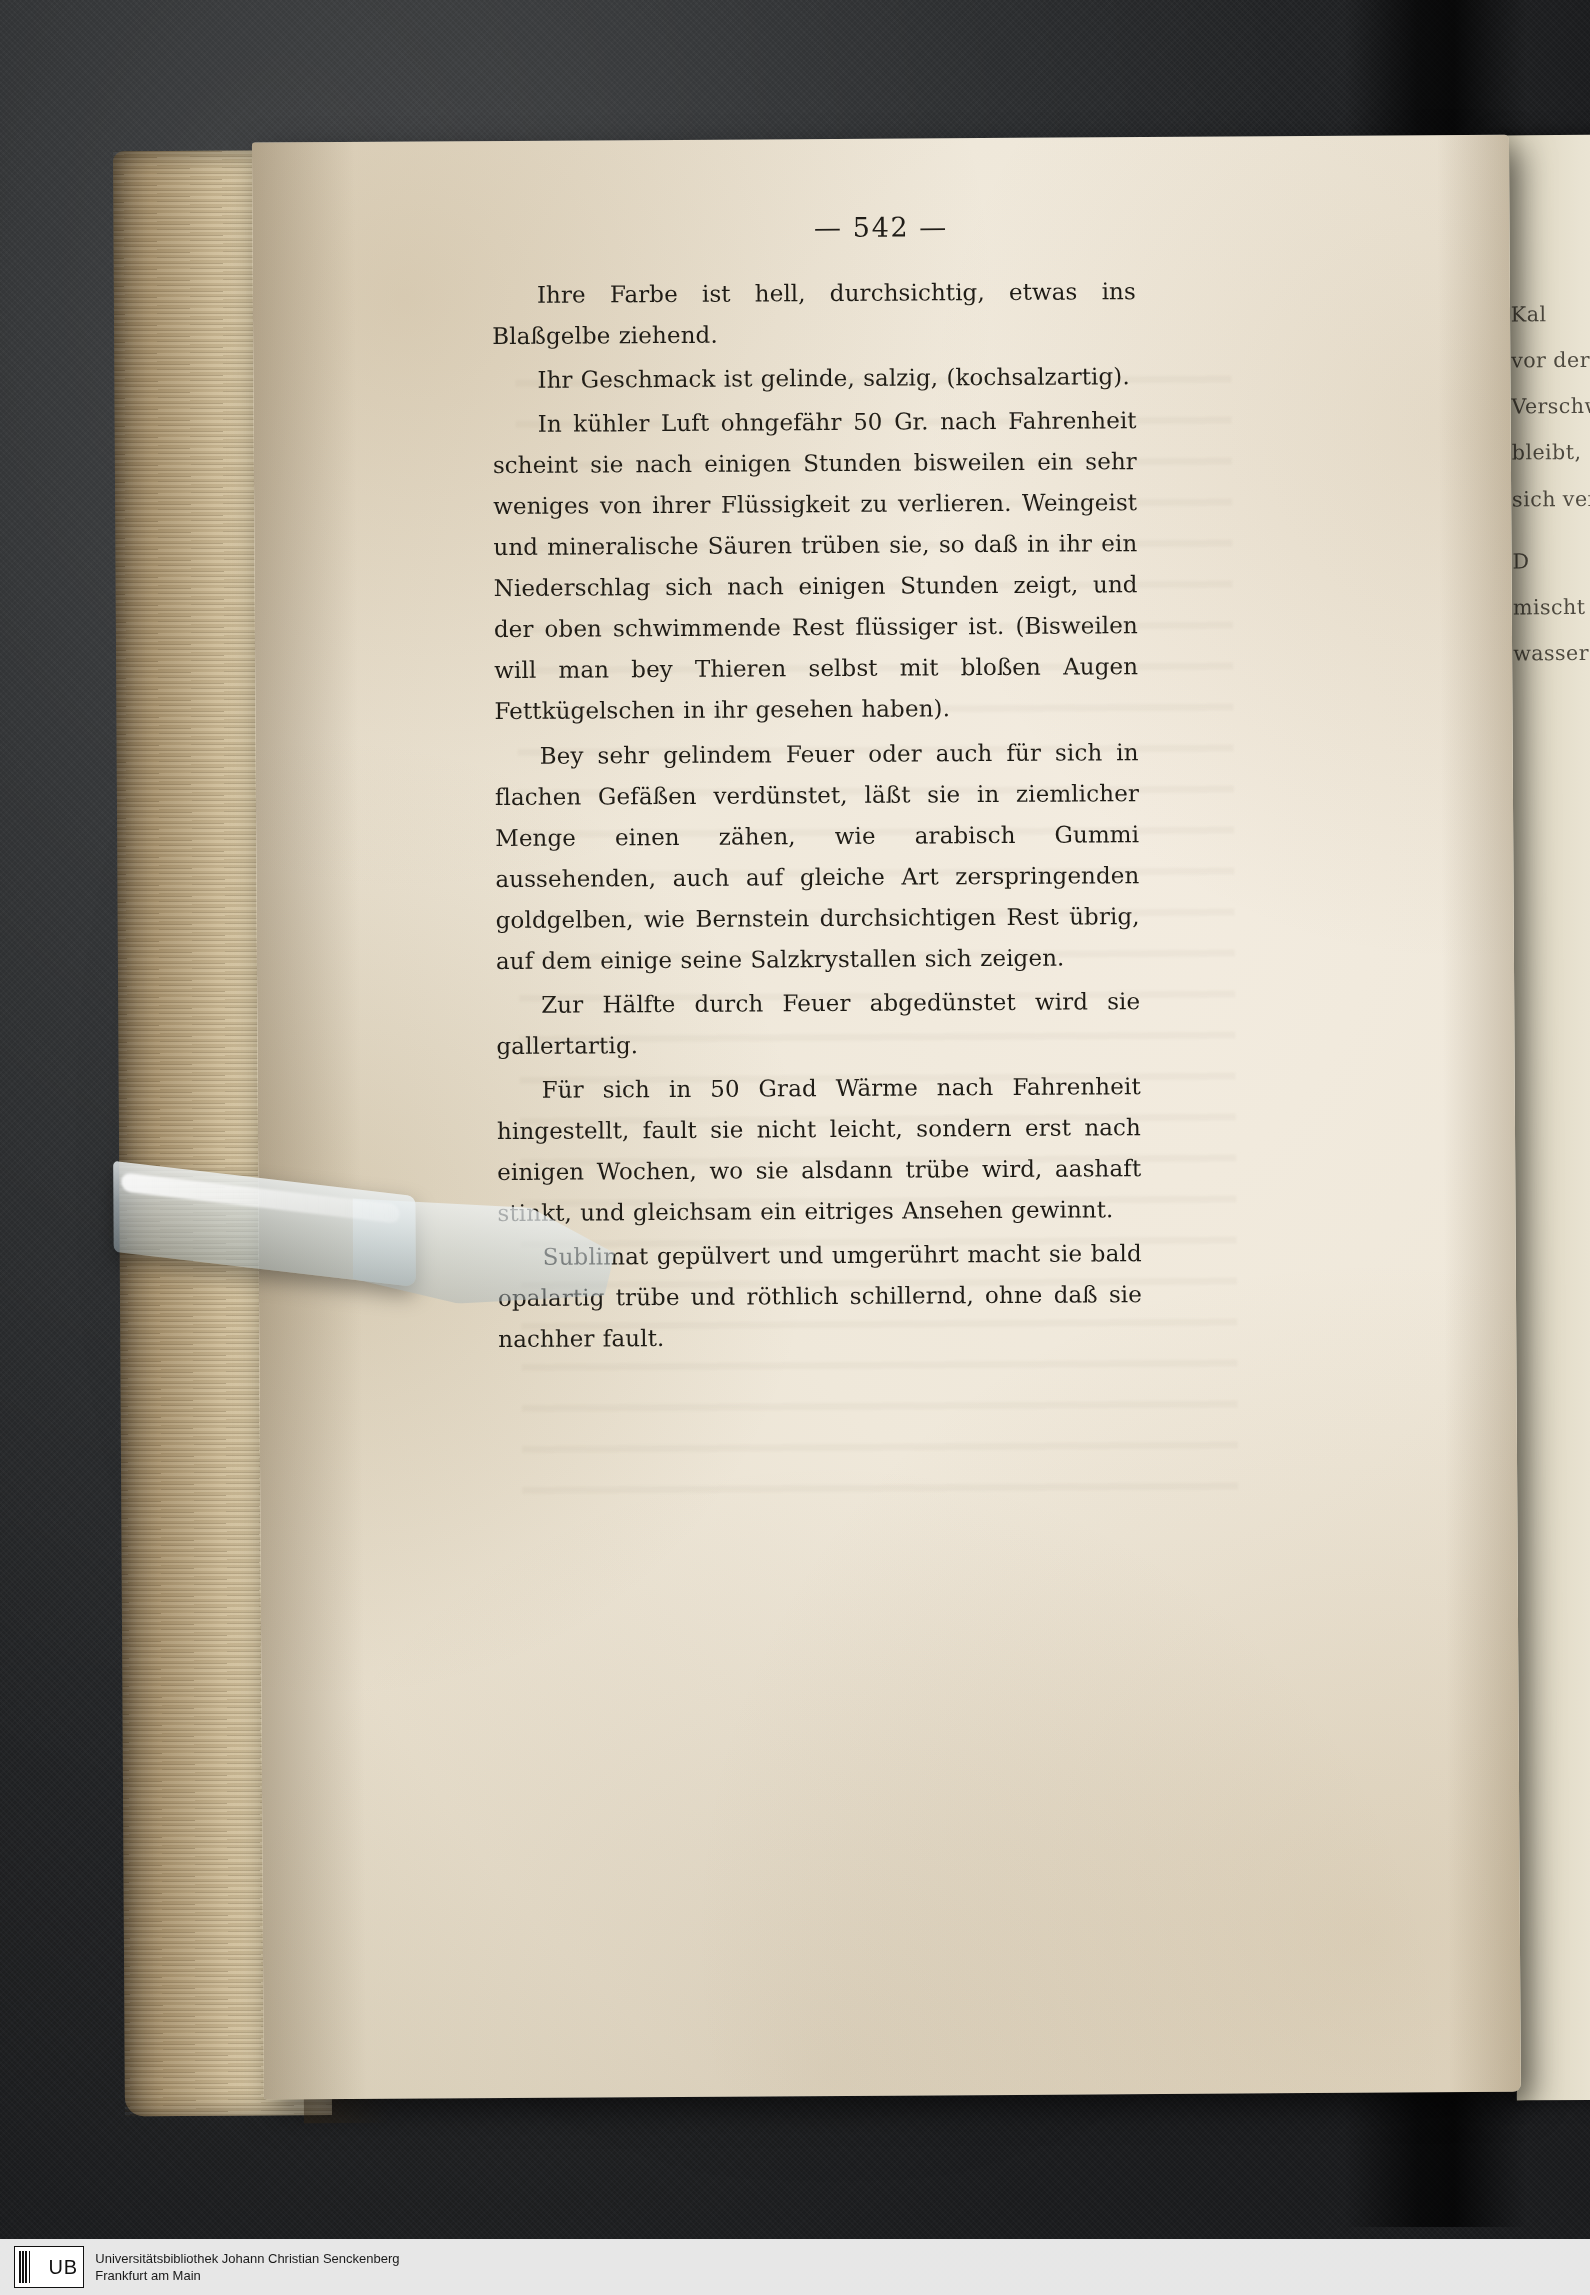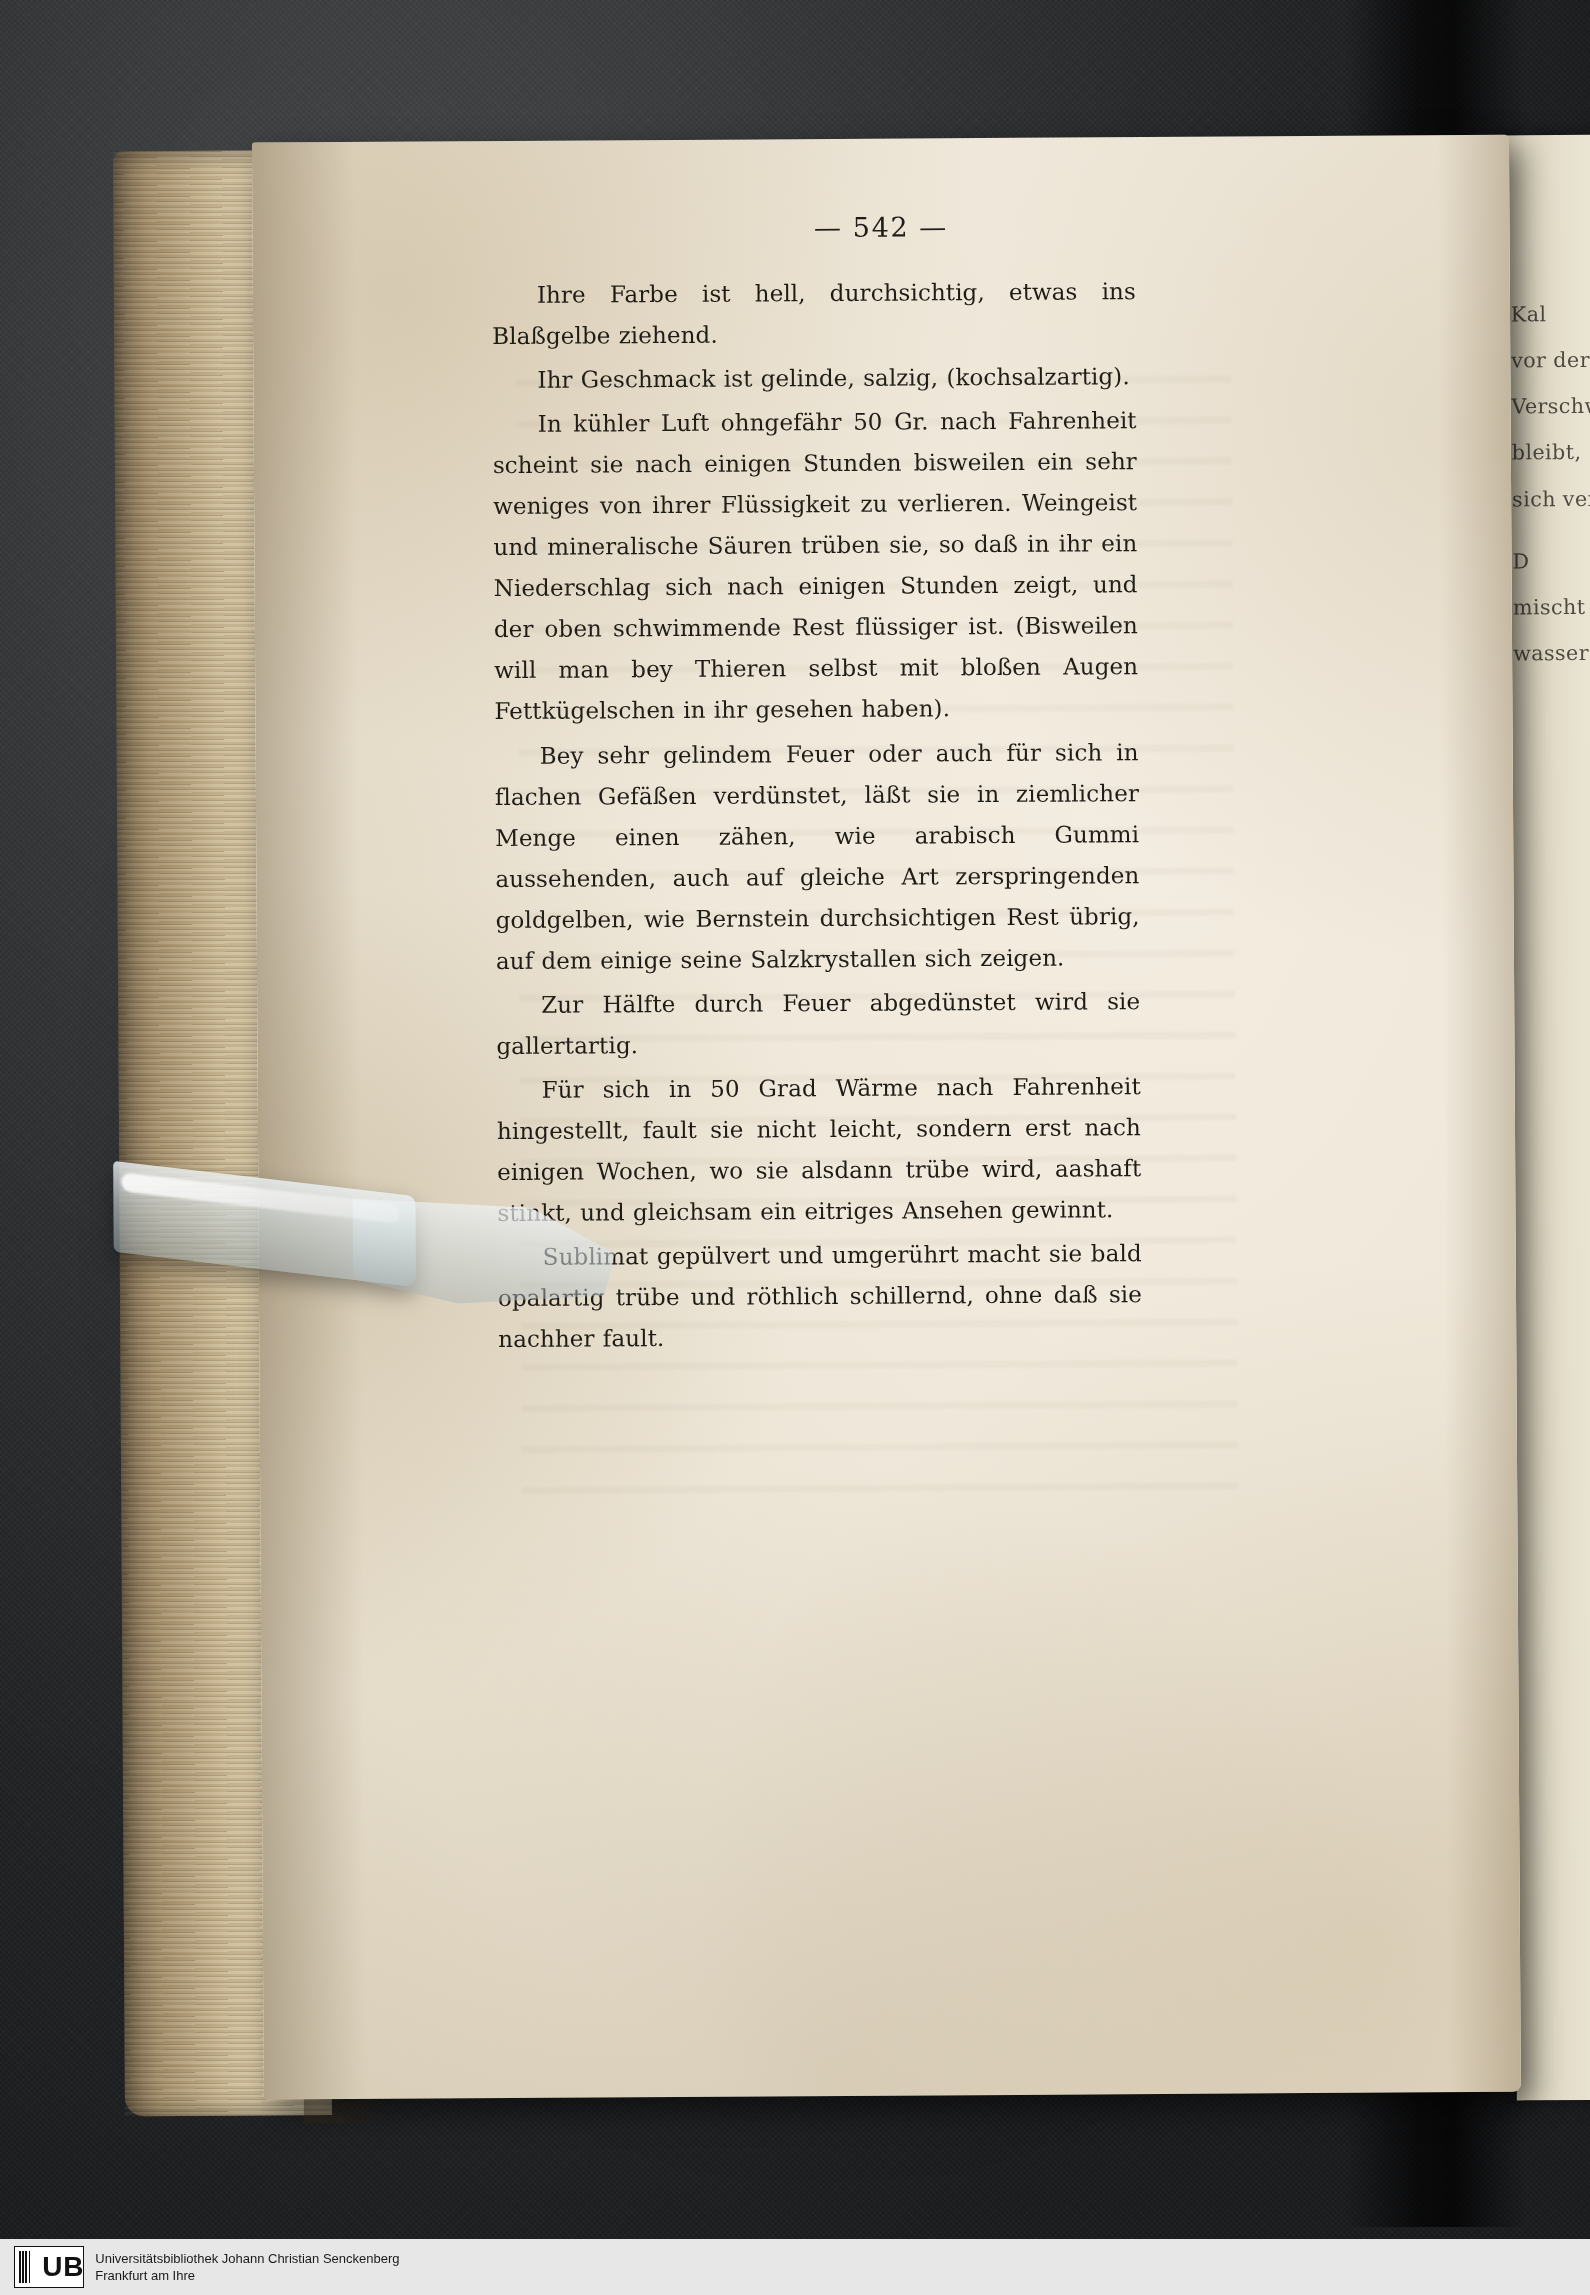--- a/index.html
+++ b/index.html
@@ -255,22 +255,22 @@
     flex: none;
   }
   .ub-logo .bars {
     position: absolute;
     left: 4px; top: 4px;
     width: 10.3px; height: 32px;
     background: repeating-linear-gradient(to right, #111 0 1.6px, #fff 1.6px 3.2px);
   }
   .ub-logo .ub-text {
     font-family: "Liberation Sans", sans-serif;
-    font-weight: bold;
-    font-size: 28px;
+    font-weight: normal;
+    font-size: 20px;
     color: #111;
     margin-left: 28px;
     letter-spacing: 0.8px;
   }
   .footer-lines {
     font-family: "Liberation Sans", sans-serif;
     font-size: 13px;
     color: #1a1a1a;
     line-height: 17.5px;
   }
@@ -338,16 +338,16 @@
 
 </div>
 
 <div class="footer-bar">
   <div class="ub-logo">
     <div class="bars"></div>
     <div class="ub-text">UB</div>
   </div>
   <div class="footer-lines">
     <div>Universitätsbibliothek Johann Christian Senckenberg</div>
-    <div>Frankfurt am Ihre</div>
+    <div>Frankfurt am Main</div>
   </div>
 </div>
 
 
 </body></html>

